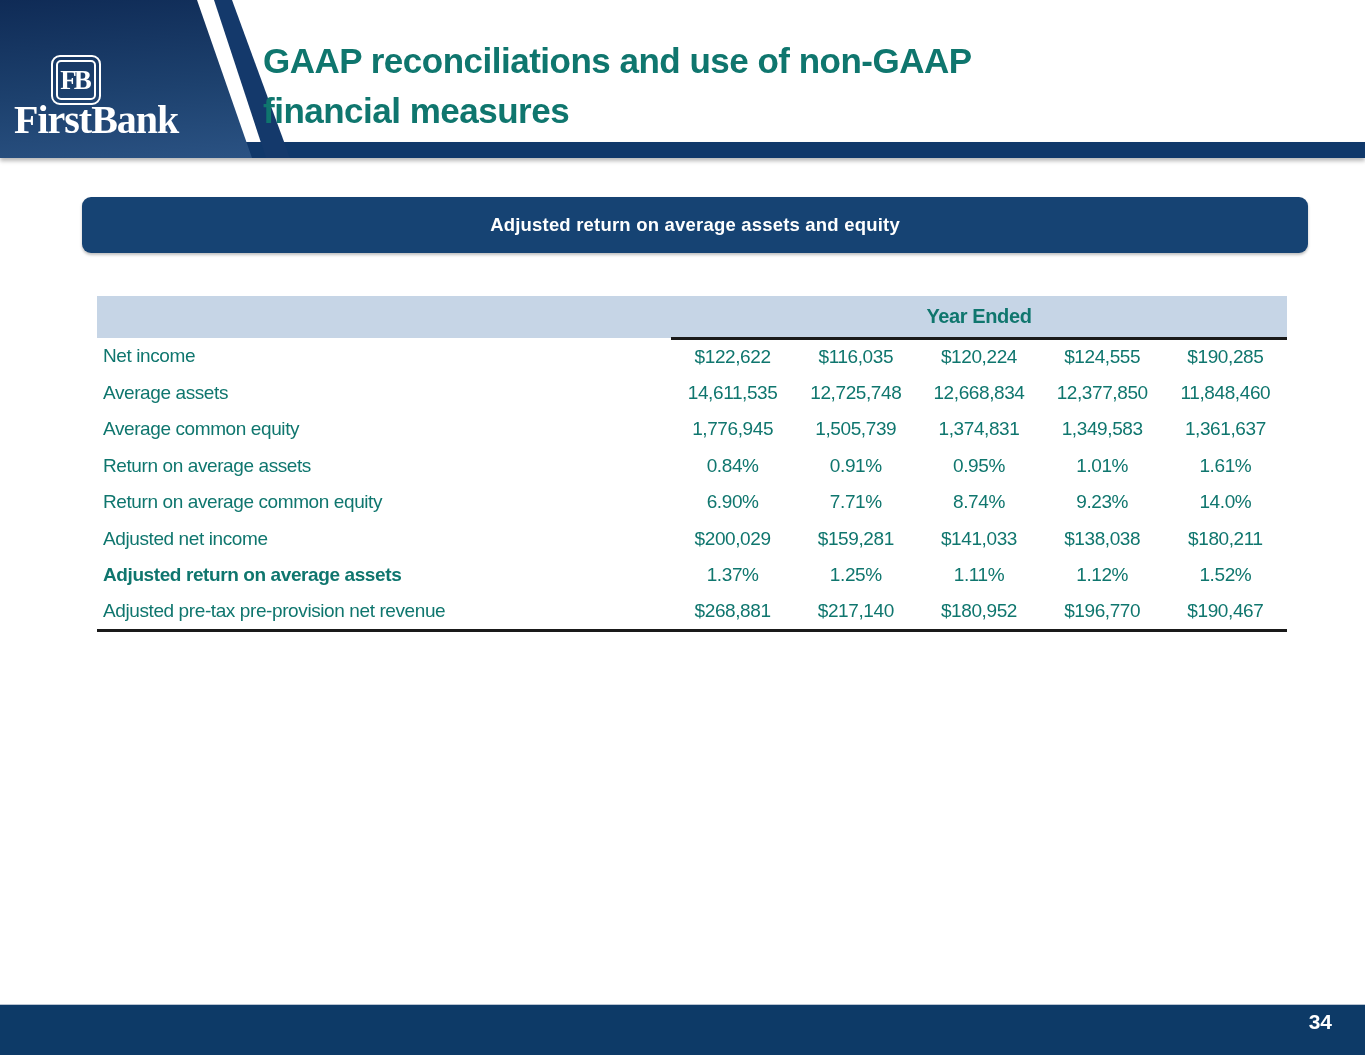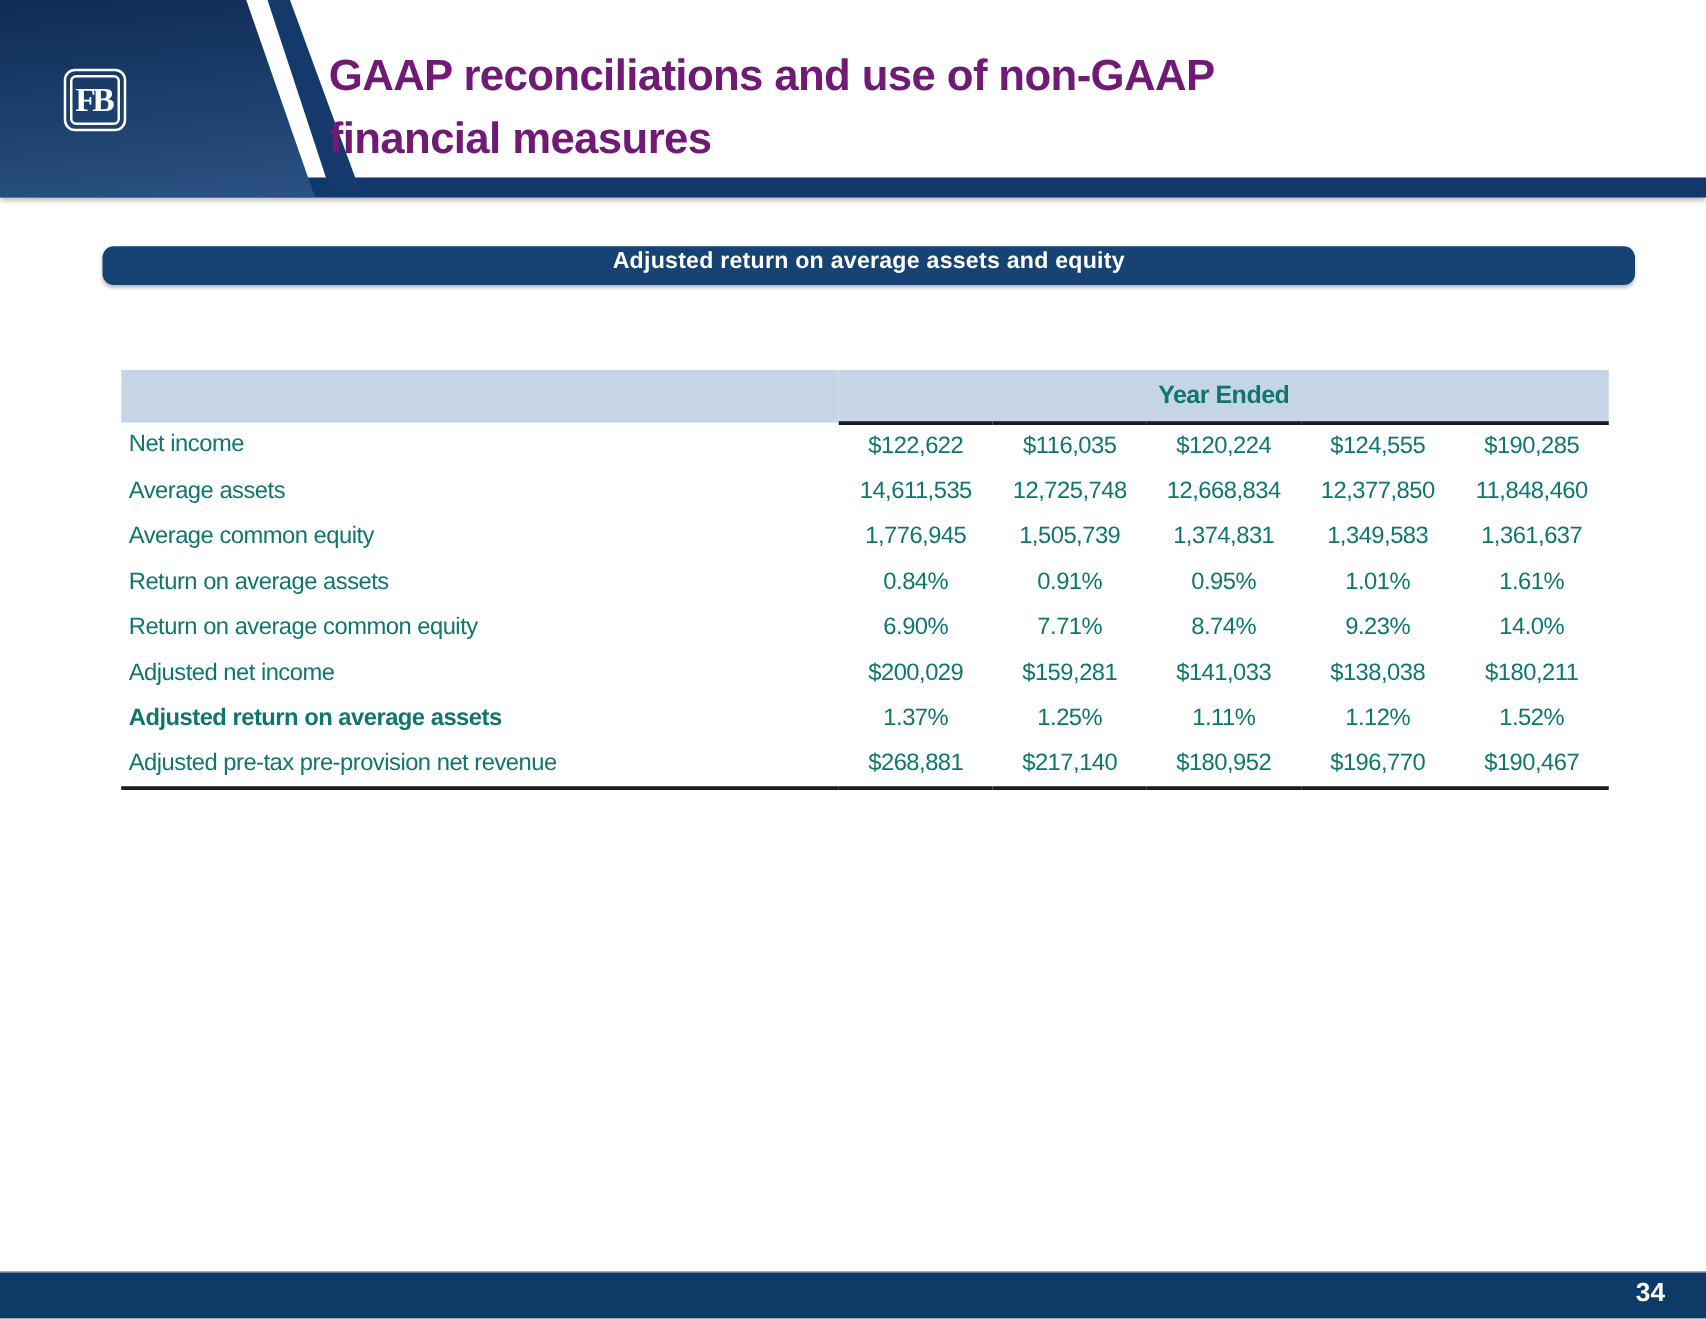--- a/index.html
+++ b/index.html
@@ -44,29 +44,29 @@
     font-weight:bold; font-size:27px; letter-spacing:-3px; padding-right:3px;
   }
   .wordmark {
     position:absolute; left:14px; top:96px;
     color:#ffffff; font-family:"Liberation Serif", serif;
     font-size:40px; font-weight:600; letter-spacing:-1px; white-space:nowrap;
   }
 
   .title {
     position:absolute; left:263px; top:36px;
-    color:#701a75; font-size:35px; font-weight:bold;
+    color:#0f766e; font-size:35px; font-weight:bold;
     line-height:50px; letter-spacing:-0.5px; white-space:nowrap;
   }
 
   
   .banner {
-    position:absolute; left:82px; top:197px; width:1226px; height:31px;
+    position:absolute; left:82px; top:197px; width:1226px; height:56px;
     background:#164373; border-radius:9px;
-    display:flex; justify-content:center;
+    display:flex; align-items:center; justify-content:center;
     box-shadow:0 2px 3px rgba(0,0,0,.25);
   }
   .banner span {
     color:#ffffff; font-size:18.5px; font-weight:bold; letter-spacing:0.2px;
   }
 
   
   table.fin {
     position:absolute; left:97px; top:296px; width:1190px;
     border-collapse:collapse; table-layout:fixed;
@@ -85,39 +85,40 @@
   td.unit { font-style:italic; font-weight:bold; text-align:left; padding-left:6px; }
   td.yr { font-weight:bold; text-align:center; font-size:20px; }
 
   table.fin tbody td { height:36.5px; text-align:center; vertical-align:middle; }
   table.fin tbody td.row-label { text-align:left; padding-left:6px; }
   table.fin tbody tr.bold-row td.row-label { font-weight:bold; }
   table.fin tbody tr:last-child td { border-bottom:3px solid #1a1a1a; }
 
   
   .footer {
-    position:absolute; left:0; bottom:0; width:1365px; height:38px;
+    position:absolute; left:0; bottom:0; width:1365px; height:51px;
     background:#0d3a67; border-top:1px solid #b9c4d2;
   }
   .pagenum {
     position:absolute; right:33px; top:5px;
     color:#ffffff; font-size:21px; font-weight:bold;
   }
 </style>
 </head>
 <body>
 
 <div class="slide">
 
   <div class="header">
     <div class="band"></div>
     <div class="logo-panel">
       <div class="fb-box">
         <span>FB</span>
       </div>
+      <div class="wordmark">FirstBank</div>
     </div>
     <div class="wedge"></div>
     <div class="title">
       <div>GAAP reconciliations and use of non-GAAP</div>
       <div>financial measures</div>
     </div>
   </div>
 
   <div class="banner">
     <span>Adjusted return on average assets and equity</span>

